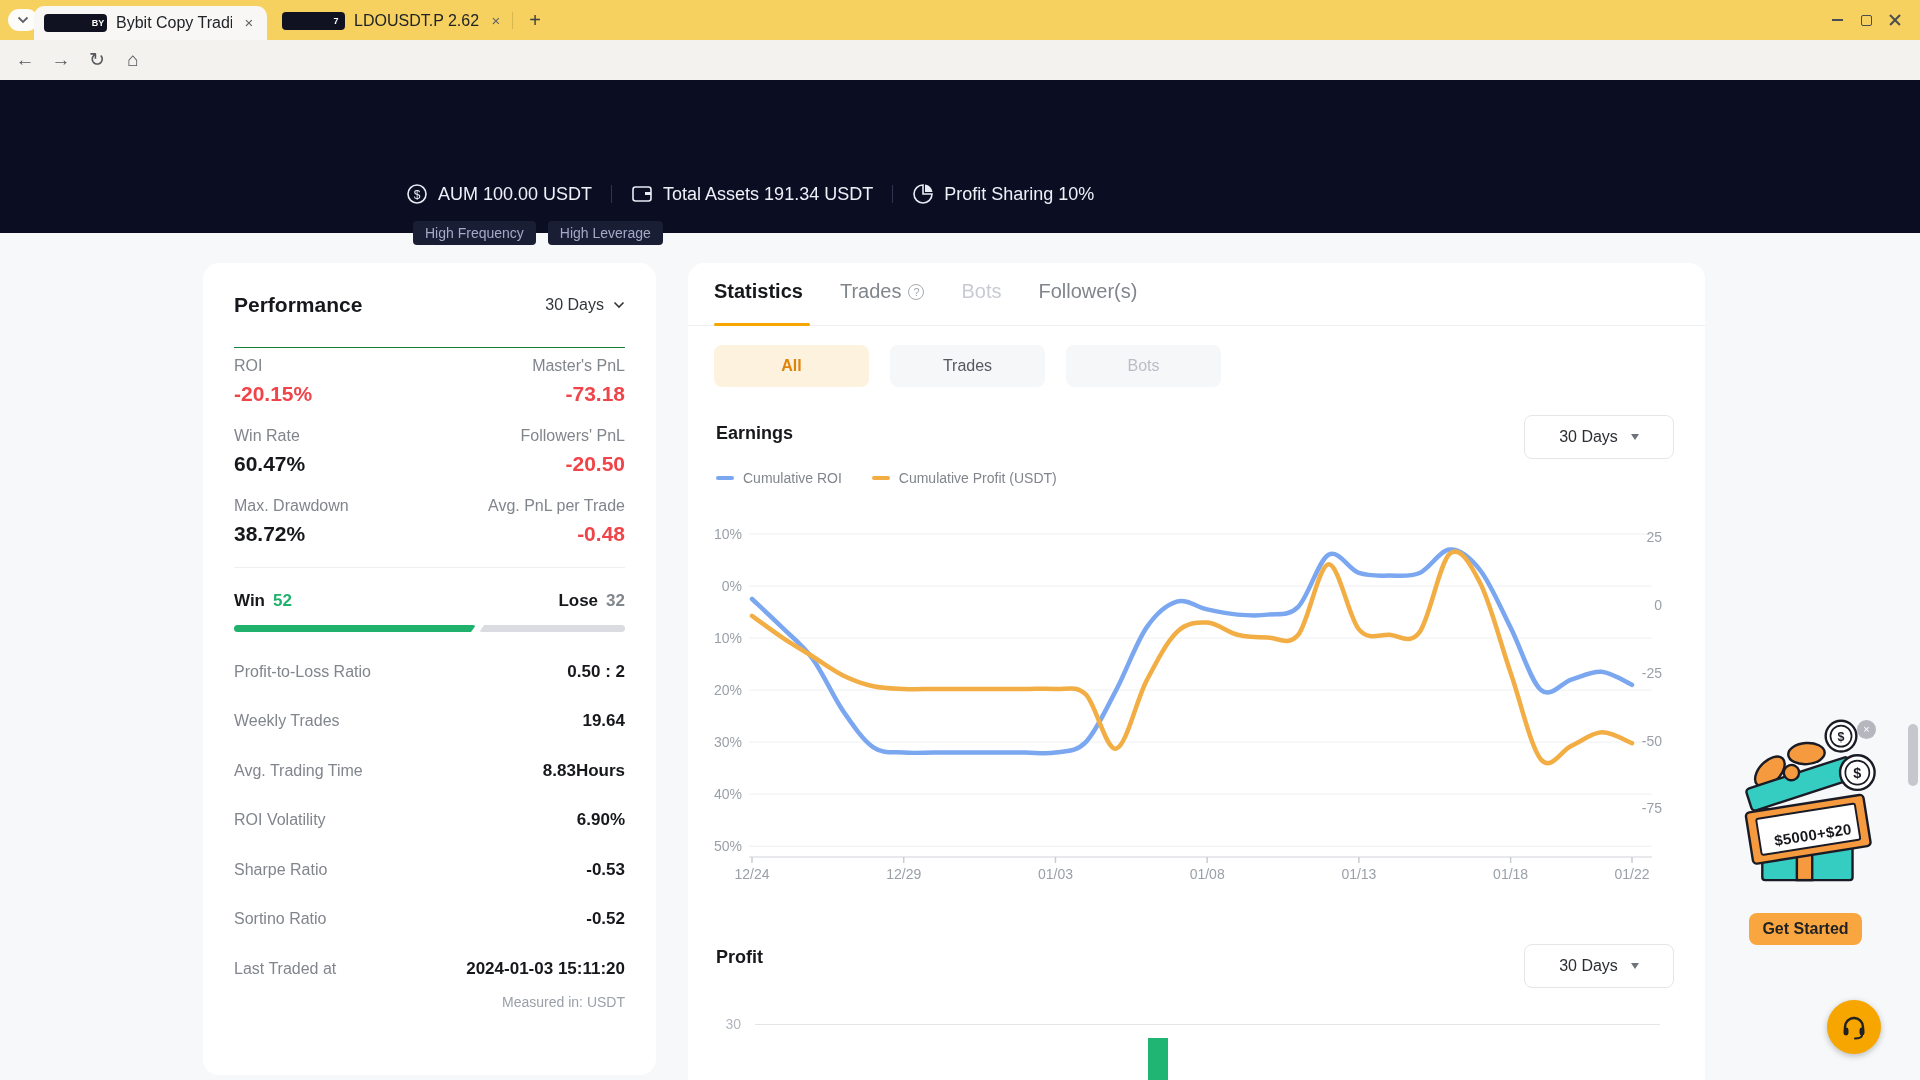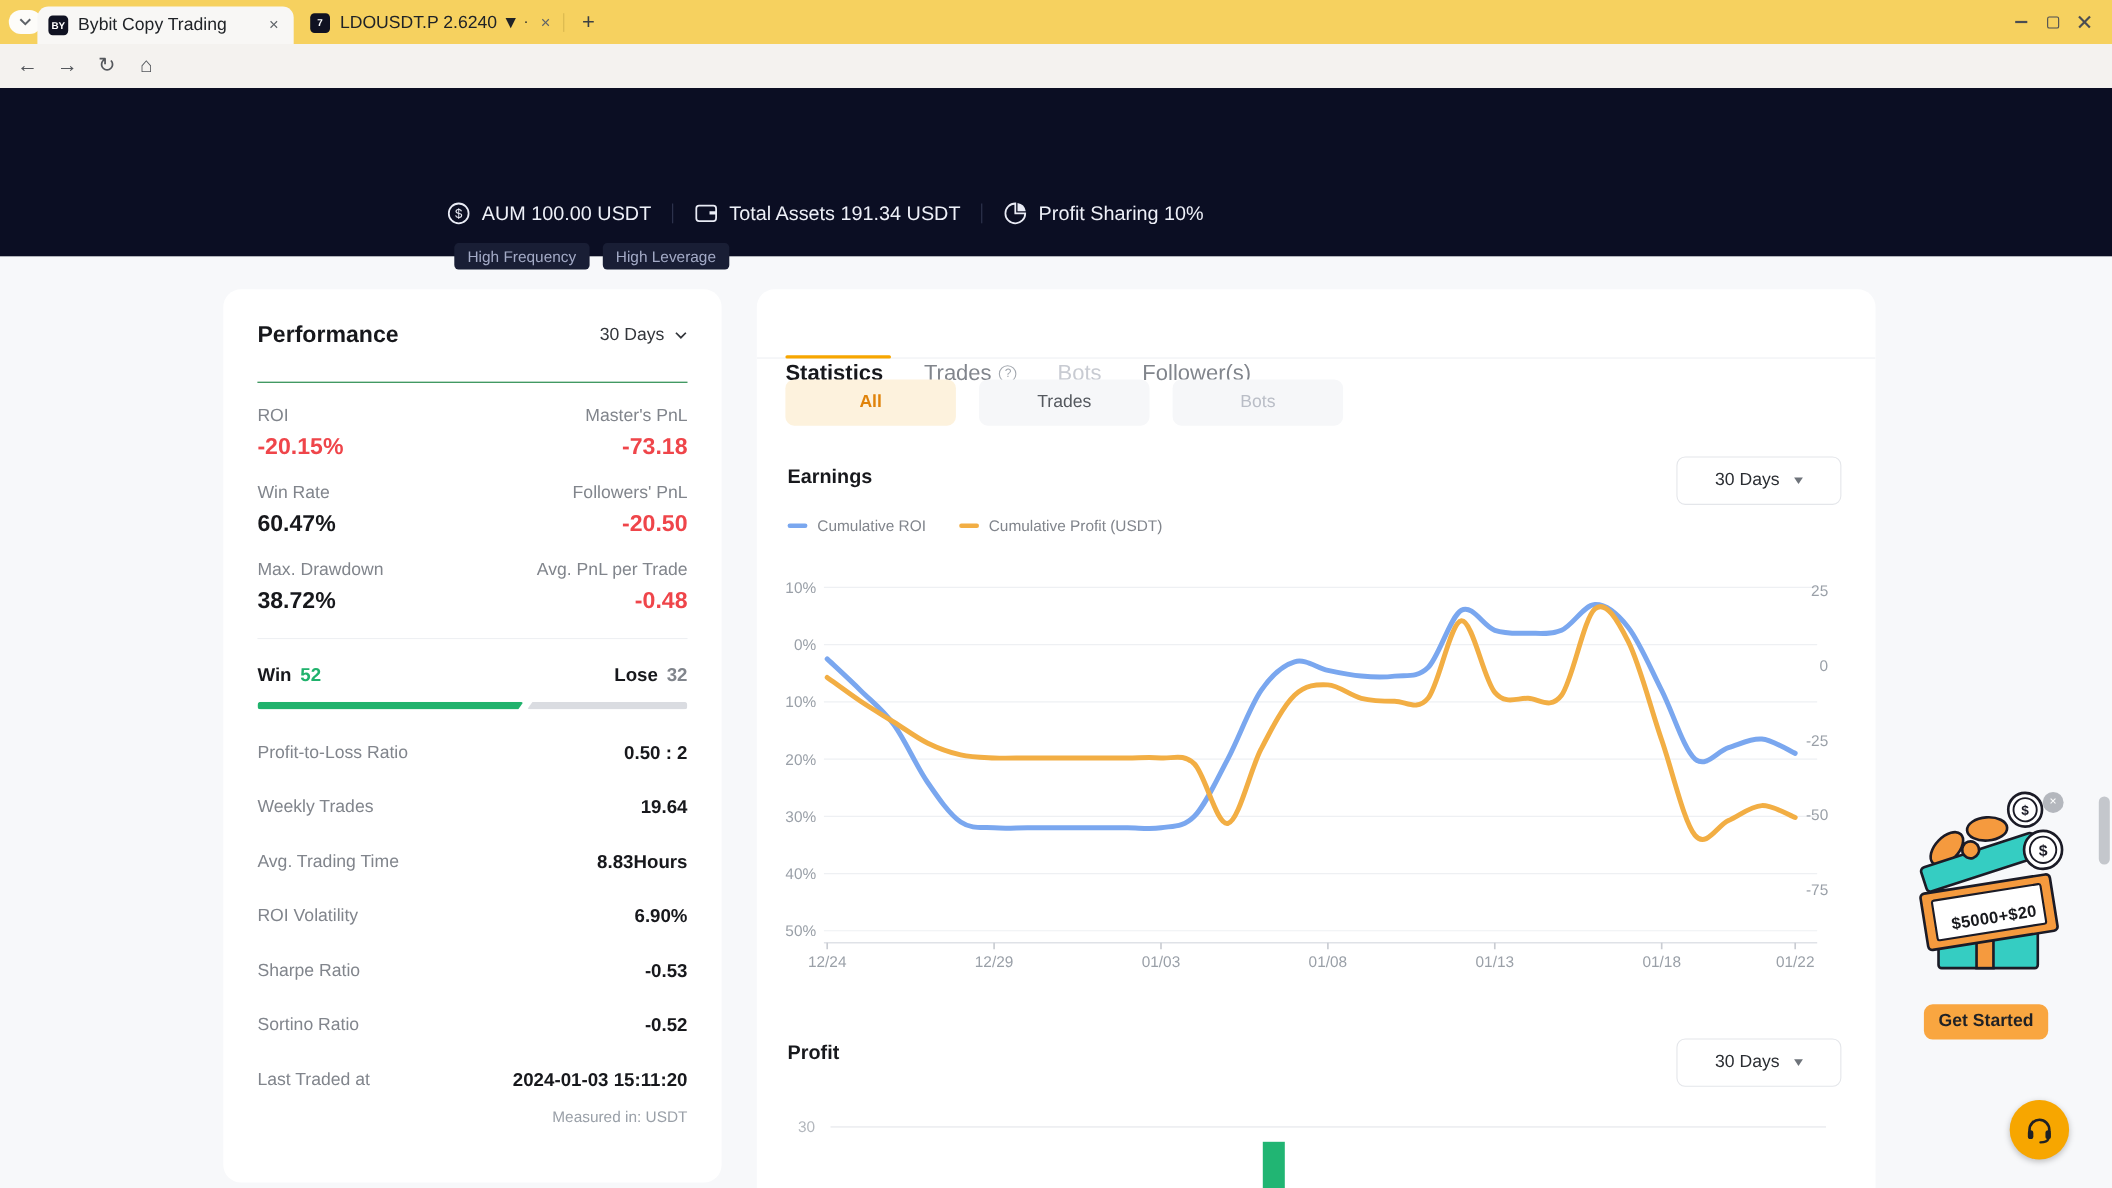--- a/index.html
+++ b/index.html
@@ -7,21 +7,21 @@
          font-family:"Liberation Sans",sans-serif;-webkit-font-smoothing:antialiased;}
 
   
   .titlebar{position:absolute;left:0;top:0;width:1920px;height:40px;background:#f6d15f;}
   .tabsearch{position:absolute;left:8px;top:9px;width:30px;height:22px;border-radius:11px;background:#fdfcf9;
              display:flex;align-items:center;justify-content:center;}
   .tab-active{position:absolute;left:34px;top:6px;width:233px;height:34px;background:#f8f7f5;
               border-radius:10px 10px 0 0;display:flex;align-items:center;padding:0 10px;gap:9px;box-sizing:border-box;}
   .tab-inactive{position:absolute;left:282px;top:8px;width:222px;height:26px;display:flex;align-items:center;gap:9px;}
   .favicon{width:18px;height:18px;border-radius:4px;background:#101222;color:#fff;font-size:9px;font-weight:bold;
-           display:flex;align-items:center;justify-content:center;flex:0 0 auto;}
+           display:flex;align-items:center;justify-content:center;flex:0 0 auto;padding-left:45px;}
   .tabtitle{font-size:16px;color:#202327;white-space:nowrap;overflow:hidden;text-overflow:clip;flex:1;}
   .tabclose{width:16px;height:16px;color:#5f6368;font-size:15px;line-height:16px;text-align:center;flex:0 0 auto;}
   .tabsep{position:absolute;left:512px;top:12px;width:1px;height:17px;background:#d8b74f;}
   .newtab{position:absolute;left:522px;top:7px;width:26px;height:26px;font-size:20px;color:#3c4043;
           text-align:center;line-height:26px;}
   .winctl{position:absolute;top:12px;display:flex;align-items:center;justify-content:center;width:18px;height:16px;}
   .min-glyph{width:11px;height:2px;background:#4a4d52;}
   .max-glyph{width:9px;height:9px;border:1.8px solid #4a4d52;border-radius:2px;}
   .close-glyph{position:relative;width:12px;height:12px;}
   .close-glyph span{position:absolute;left:-1px;top:5px;width:14px;height:1.8px;background:#4a4d52;}
@@ -53,21 +53,21 @@
 
   
   .card{position:absolute;background:#fff;border-radius:16px;}
   .perf-card{left:203px;top:263px;width:453px;height:812px;padding:0 31px;box-sizing:border-box;}
   .stats-card{left:688px;top:263px;width:1017px;height:817px;border-radius:16px 16px 0 0;overflow:hidden;}
 
   
   .perf-head{height:84px;display:flex;align-items:center;justify-content:space-between;border-bottom:1px solid #15803d;}
   .perf-title{font-size:21px;font-weight:bold;color:#17181c;}
   .rangebtn{font-size:16px;color:#33363b;display:flex;gap:9px;align-items:center;}
-  .statgrid{margin-top:22px;}
+  .statgrid{margin-top:9px;}
   .srow{display:flex;justify-content:space-between;margin-bottom:21px;}
   .scell.r{text-align:right;}
   .slabel{font-size:16px;color:#81858c;margin-bottom:7px;}
   .sval{font-size:21px;font-weight:bold;color:#17181c;}
   .sval.red{color:#ef454a;}
   .pdivider{border-top:1px solid #eef0f3;}
   .winlose{display:flex;justify-content:space-between;margin-top:23px;font-size:17px;font-weight:bold;color:#17181c;}
   .num-win{color:#20b26c;margin-left:8px;}
   .num-lose{color:#81858c;margin-left:8px;}
   .wbar{margin-top:14px;height:7px;position:relative;}
@@ -75,21 +75,21 @@
               clip-path:polygon(0 0,100% 0,calc(100% - 5px) 100%,0 100%);}
   .wbar .rest{position:absolute;right:0;top:0;height:7px;border-radius:4px;background:#dadce1;
               clip-path:polygon(5px 0,100% 0,100% 100%,0 100%);}
   .kv{display:flex;justify-content:space-between;align-items:center;margin-top:29.5px;}
   .kv .k{font-size:16px;color:#81858c;}
   .kv .v{font-size:17px;font-weight:bold;color:#17181c;}
   .footnote{margin-top:15px;text-align:right;font-size:14px;color:#9aa0a8;}
 
   
   .tabsrow{position:absolute;left:26px;top:17px;display:flex;gap:37px;align-items:center;font-size:20px;}
-  .stab{color:#81858c;display:flex;align-items:center;gap:7px;margin-top:48px;}
+  .stab{color:#81858c;display:flex;align-items:center;gap:7px;}
   .stab.active{color:#17181c;font-weight:bold;}
   .stab.disabled{color:#c8cbd2;}
   .infoc{width:16px;height:16px;border-radius:50%;border:1.4px solid #a4a9b0;color:#a4a9b0;font-size:11px;
          display:flex;align-items:center;justify-content:center;box-sizing:border-box;}
   .tabdiv{position:absolute;left:0;right:0;top:62px;height:1px;background:#eef0f3;}
   .tabunder{position:absolute;left:26px;top:60px;width:96px;height:3px;background:#f7a600;border-radius:2px;}
   .pills{position:absolute;left:26px;top:82px;display:flex;gap:21px;}
   .pill{width:155px;height:42px;border-radius:8px;display:flex;align-items:center;justify-content:center;font-size:16px;}
   .pill.sel{background:#fdf2dd;color:#e0830a;font-weight:bold;}
   .pill.nrm{background:#f6f7f9;color:#55595f;}

